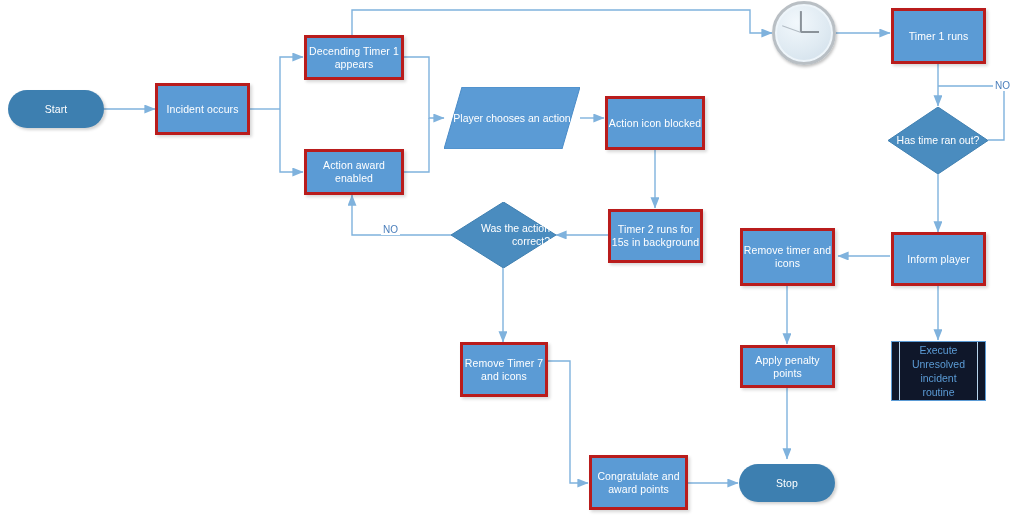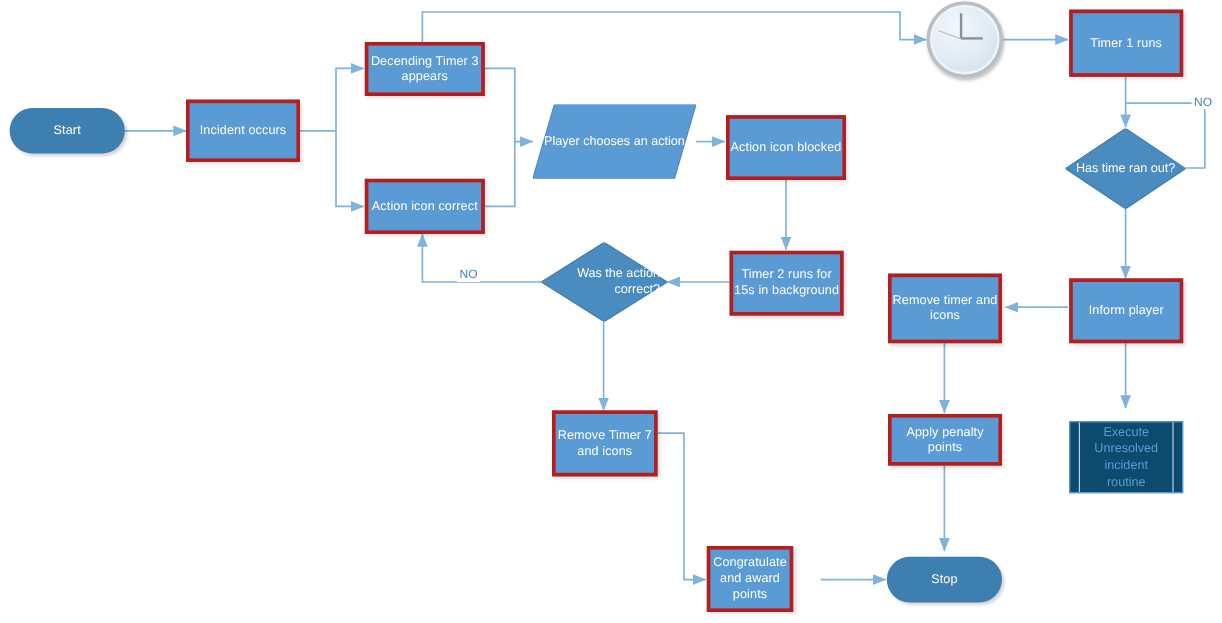--- a/index.html
+++ b/index.html
@@ -8,21 +8,21 @@
   svg.wires{position:absolute;left:0;top:0;width:1018px;height:519px;pointer-events:none;}
 
   .node{position:absolute;box-sizing:border-box;display:flex;align-items:center;justify-content:center;text-align:center;color:#ffffff;font-size:10.5px;line-height:13px;letter-spacing:.1px;}
   .proc{background:#5b9bd5;border:3px solid #b91c1c;box-shadow:2px 2px 3px rgba(0,0,0,.16);}
   .term{background:#3d7fb0;border-radius:999px;box-shadow:2px 2px 3px rgba(0,0,0,.18);}
   .dec-wrap{position:absolute;}
   .dec-wrap .lbl{position:absolute;left:0;top:0;width:100%;height:100%;display:flex;align-items:center;justify-content:center;text-align:right;color:#fff;font-size:10.5px;line-height:13px;padding:0 6px;box-sizing:border-box;}
   .par-wrap{position:absolute;}
   .par-wrap .lbl{position:absolute;left:0;top:0;width:100%;height:100%;display:flex;align-items:center;justify-content:center;text-align:left;color:#fff;font-size:10.5px;line-height:13px;}
 
-  .predef{position:absolute;box-sizing:border-box;background:#0c4a6e;border:1px solid #5b9bd5;color:#5b9bd5;font-size:10.5px;line-height:14px;display:flex;align-items:center;justify-content:center;text-align:center;margin-top:10px;}
+  .predef{position:absolute;box-sizing:border-box;background:#0f172a;border:1px solid #5b9bd5;color:#5b9bd5;font-size:10.5px;line-height:14px;display:flex;align-items:center;justify-content:center;text-align:center;}
   .predef .bar{position:absolute;top:0;bottom:0;width:0;border-left:1px solid #b7d4ec;}
 
   .clock{position:absolute;border-radius:50%;
      background:radial-gradient(circle at 38% 32%, #f2f8fc 0%, #dfeaf2 55%, #cddce8 100%);
      border:3px solid #b9bfc4;box-shadow:1px 2px 3px rgba(0,0,0,.25), inset 0 0 0 2px #eef5fa;}
   .hand{position:absolute;background:#8a9299;transform-origin:0% 50%;}
 
   .edgelabel{position:absolute;color:#4a7ebb;font-size:10px;background:#fff;padding:0 2px;line-height:11px;}
 </style>
 </head>
@@ -83,25 +83,25 @@
 
   <div class="node term" style="left:8px;top:90px;width:96px;height:38px;">
     <span>Start</span>
   </div>
 
   <div class="node proc" style="left:155px;top:83px;width:95px;height:52px;">
     <span>Incident occurs</span>
   </div>
 
   <div class="node proc" style="left:304px;top:35px;width:100px;height:45px;">
-    <span>Decending Timer 3 appears</span>
+    <span>Decending Timer 1 appears</span>
   </div>
 
   <div class="node proc" style="left:304px;top:149px;width:100px;height:46px;">
-    <span>Action icon correct</span>
+    <span>Action award enabled</span>
   </div>
 
   <div class="par-wrap" style="left:444px;top:87px;width:136px;height:62px;">
     <svg width="136" height="62" viewBox="0 0 136 62">
       <polygon points="18,0 136,0 118,62 0,62" fill="#5b9bd5" stroke="#4a8bc7" stroke-width="1"></polygon>
     </svg>
     <span class="lbl">Player chooses an action</span>
   </div>
 
   <div class="node proc" style="left:605px;top:96px;width:100px;height:54px;">
@@ -118,21 +118,21 @@
     </svg>
     <span class="lbl">Was the action correct?</span>
   </div>
 
   <div class="edgelabel" style="left:381px;top:224px;">NO</div>
 
   <div class="node proc" style="left:460px;top:342px;width:88px;height:55px;">
     <span>Remove Timer 7 and icons</span>
   </div>
 
-  <div class="node proc" style="left:589px;top:455px;width:72px;height:55px;">
+  <div class="node proc" style="left:589px;top:455px;width:99px;height:55px;">
     <span>Congratulate and award points</span>
   </div>
 
   <div class="node term" style="left:739px;top:464px;width:96px;height:38px;">
     <span>Stop</span>
   </div>
 
   <div class="clock" style="left:772px;top:1px;width:58px;height:58px;">
     <div class="hand" style="left:26px;top:27.2px;width:18px;height:2.2px;transform:rotate(0deg);"></div>
     <div class="hand" style="left:26px;top:27.2px;width:21px;height:2.2px;transform:rotate(-90deg);"></div>

